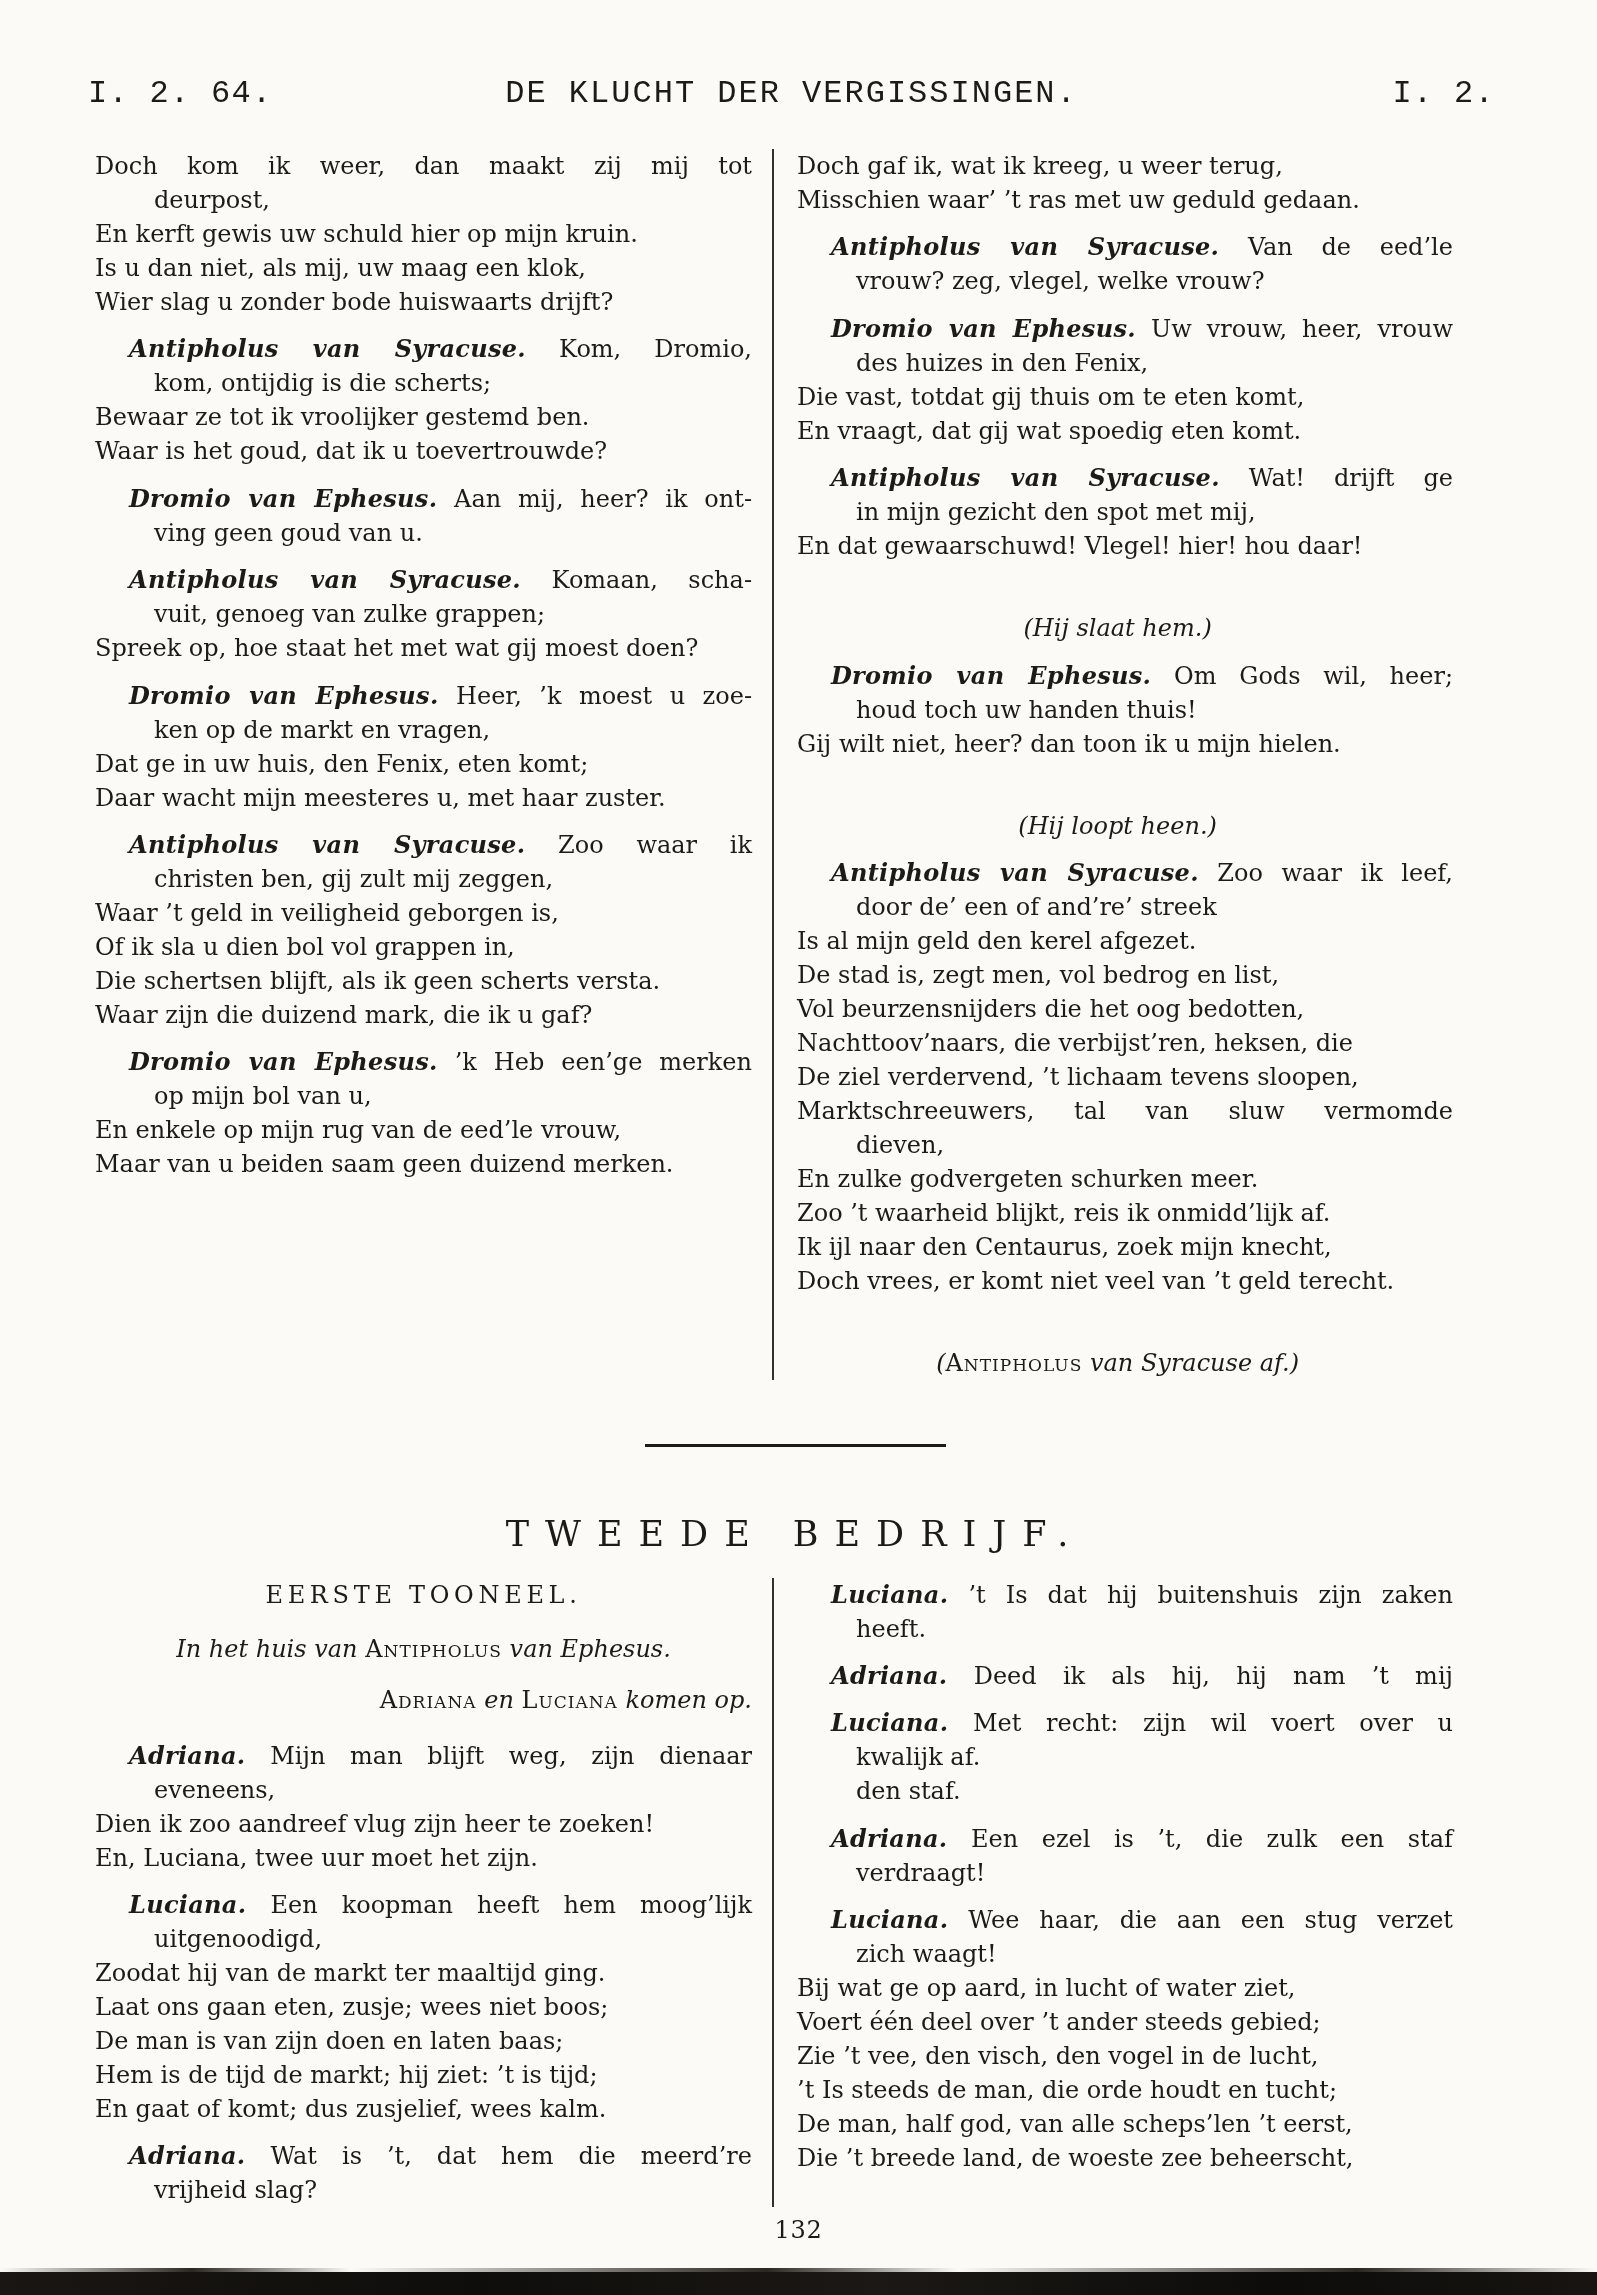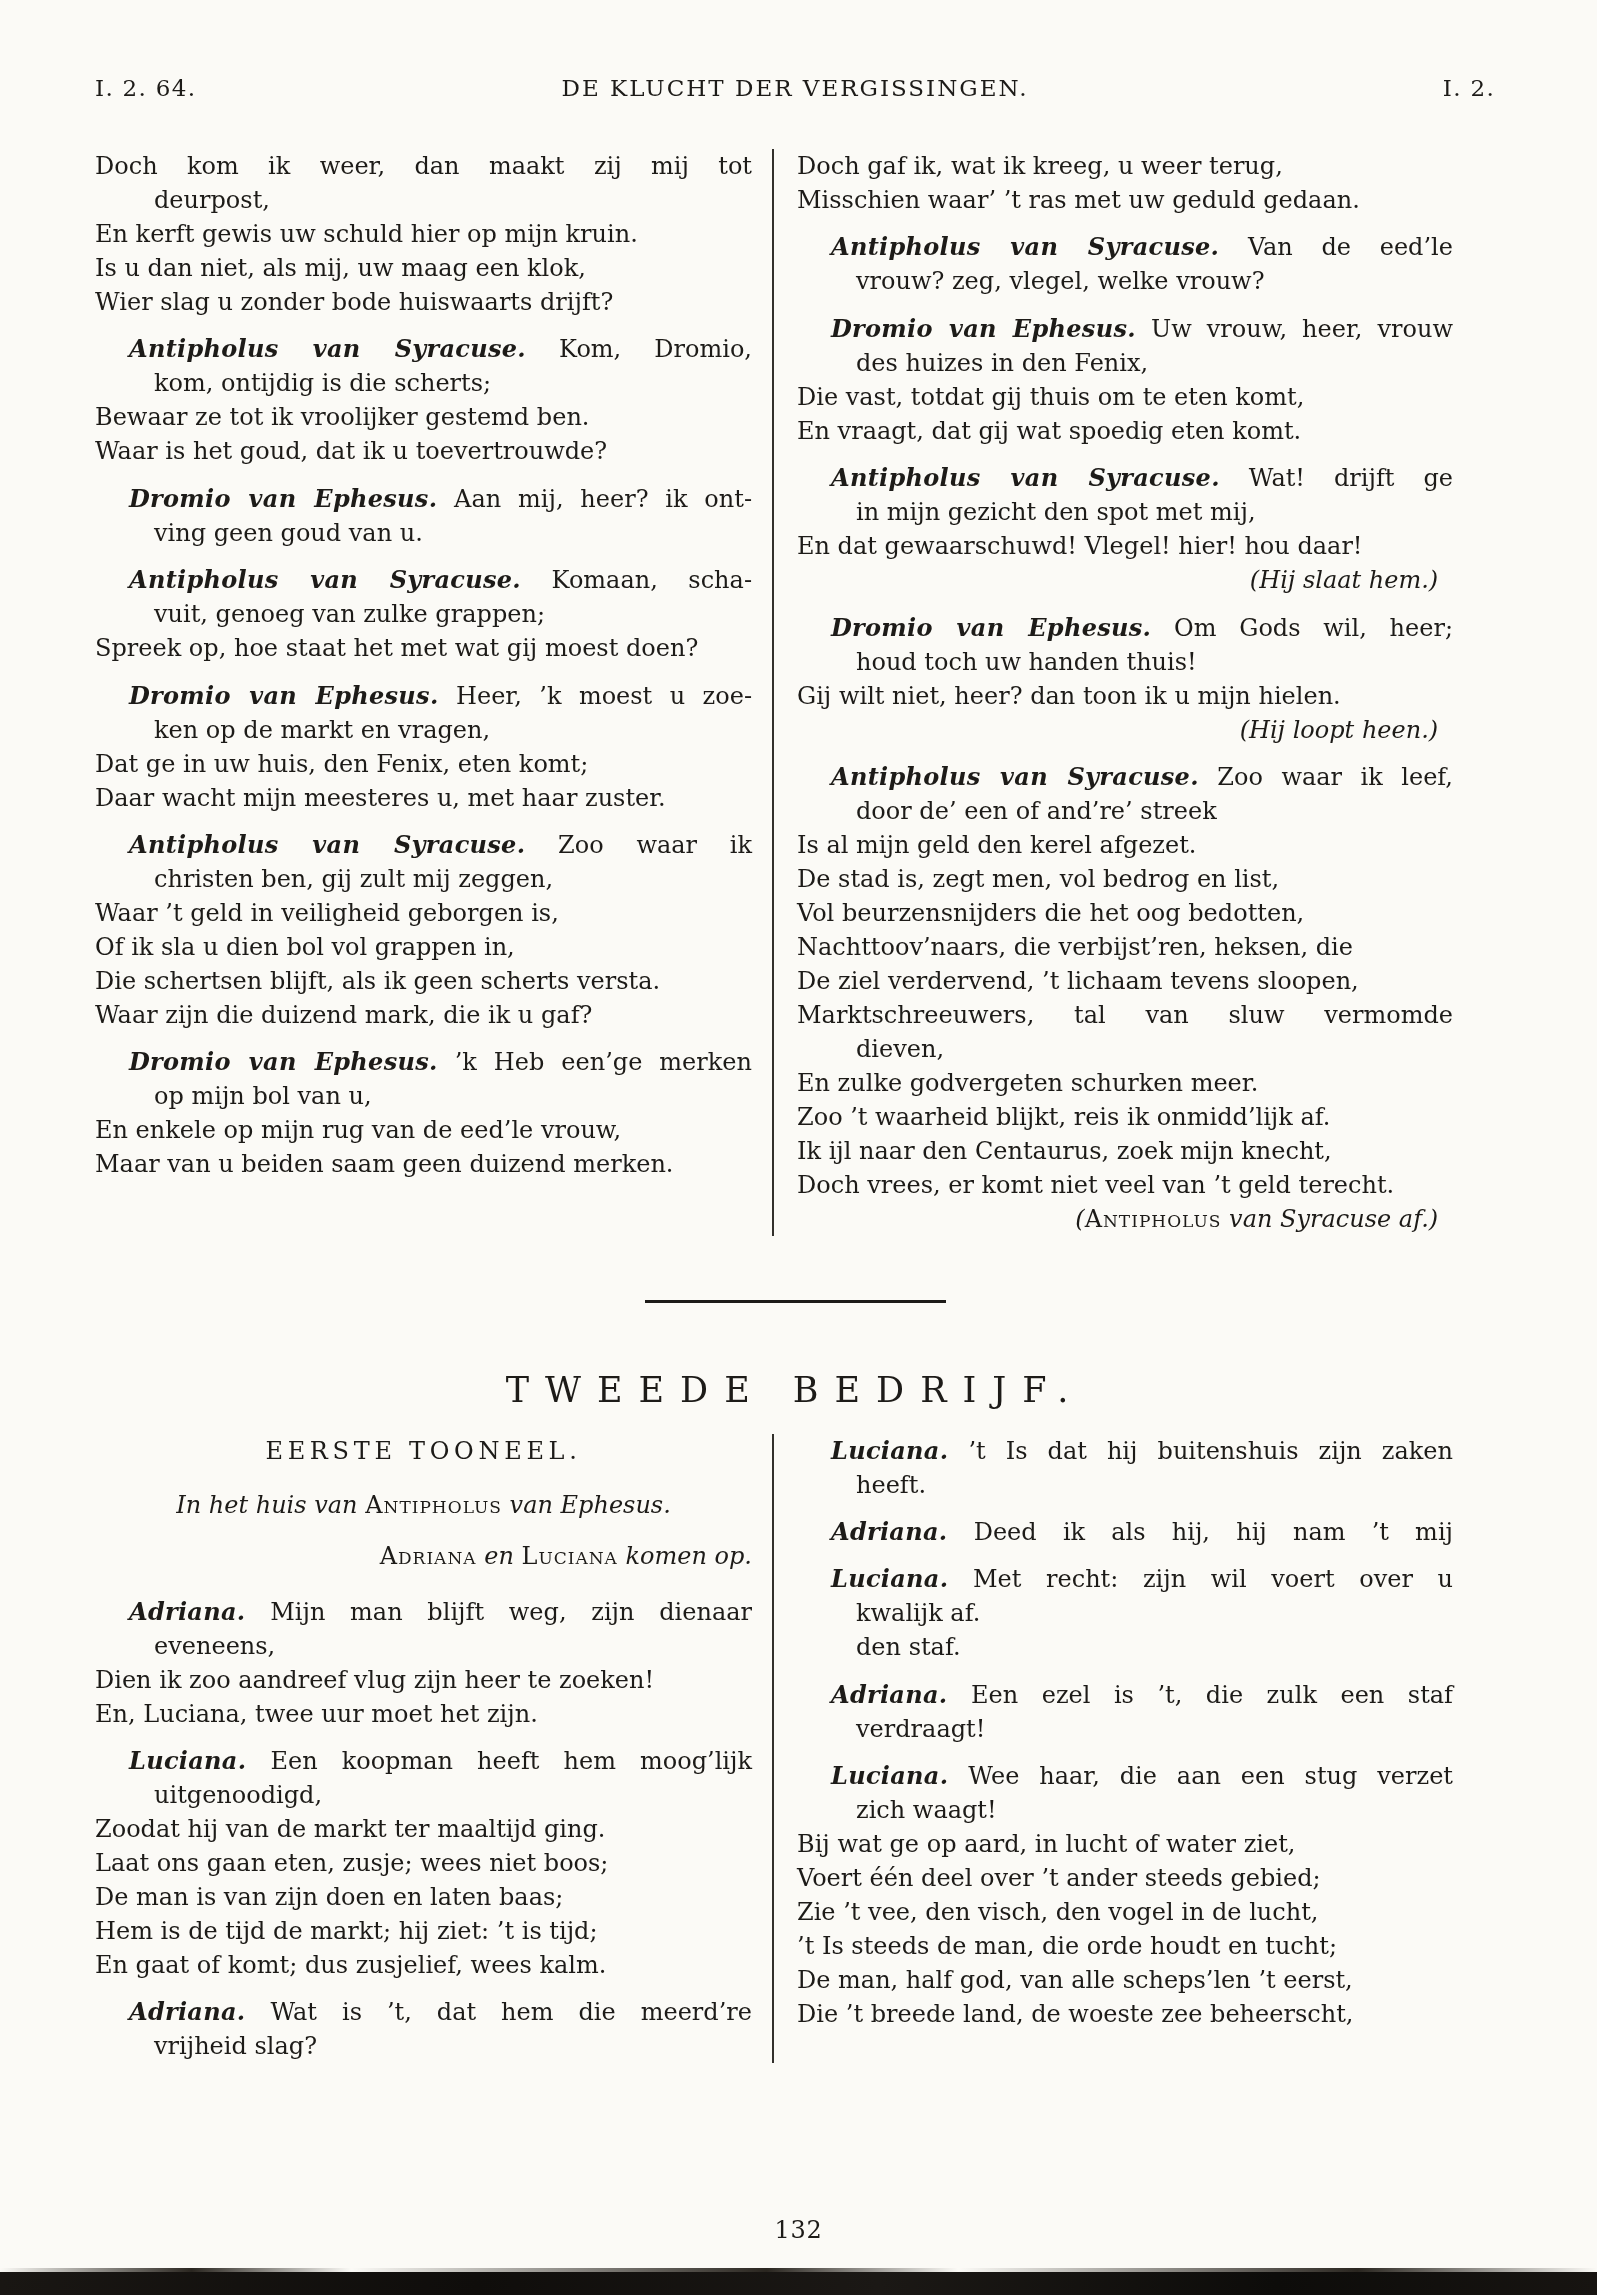--- a/index.html
+++ b/index.html
@@ -11,38 +11,39 @@
   html,body{margin:0;padding:0;background:var(--paper);}
   .page{
     position:relative;
     width:1597px;height:2295px;
     background:var(--paper);
     color:var(--ink);
     font-family:"DejaVu Serif","Liberation Serif",serif;
     overflow:hidden;
   }
   .header{
-    position:absolute;top:75px;left:95px;right:102px;
+    position:absolute;top:75px;left:88px;right:102px;
     display:grid;grid-template-columns:1fr auto 1fr;align-items:baseline;
-    font-size:23px;
+    font-size:32px;
+    font-family:Liberation Mono, monospace;
   }
   .header .h-left{justify-self:start;letter-spacing:1.3px;}
   .header .h-center{justify-self:center;letter-spacing:2px;}
   .header .h-right{justify-self:end;letter-spacing:1.3px;}
   .content{position:absolute;top:149px;left:95px;right:102px;}
   .columns{display:flex;}
   .col{width:679px;box-sizing:border-box;flex:0 0 auto;}
   .col-l{padding-right:20px;border-right:2px solid var(--rule);}
   .col-r{padding-left:23px;}
   .line{font-size:24px;line-height:34px;}
   .line.just{text-align:justify;text-align-last:justify;}
   .ind-1{padding-left:34px;}
   .ind-2{padding-left:59px;}
   .speech{margin-top:13.4px;}
-  .al-r{text-align:right;padding-right:14.8px;}
+  .al-r{text-align:center;padding-right:14.8px;margin-top:48px;}
   .al-c{text-align:center;}
   .seg-b{font-weight:bold;font-style:italic;letter-spacing:0.3px;}
   .seg-i{font-style:italic;}
   .seg-sc{font-variant:small-caps;letter-spacing:1px;}
   .scene-title{letter-spacing:4.7px;margin-bottom:20px;}
   .scene-loc{margin-bottom:17.4px;}
   .scene-ent{margin-bottom:21.5px;text-align:right;}
   .section-rule{width:301px;height:2.7px;background:var(--ink);margin:64px auto 0 auto;}
   .act-heading{
     text-align:center;font-size:35px;letter-spacing:16px;

